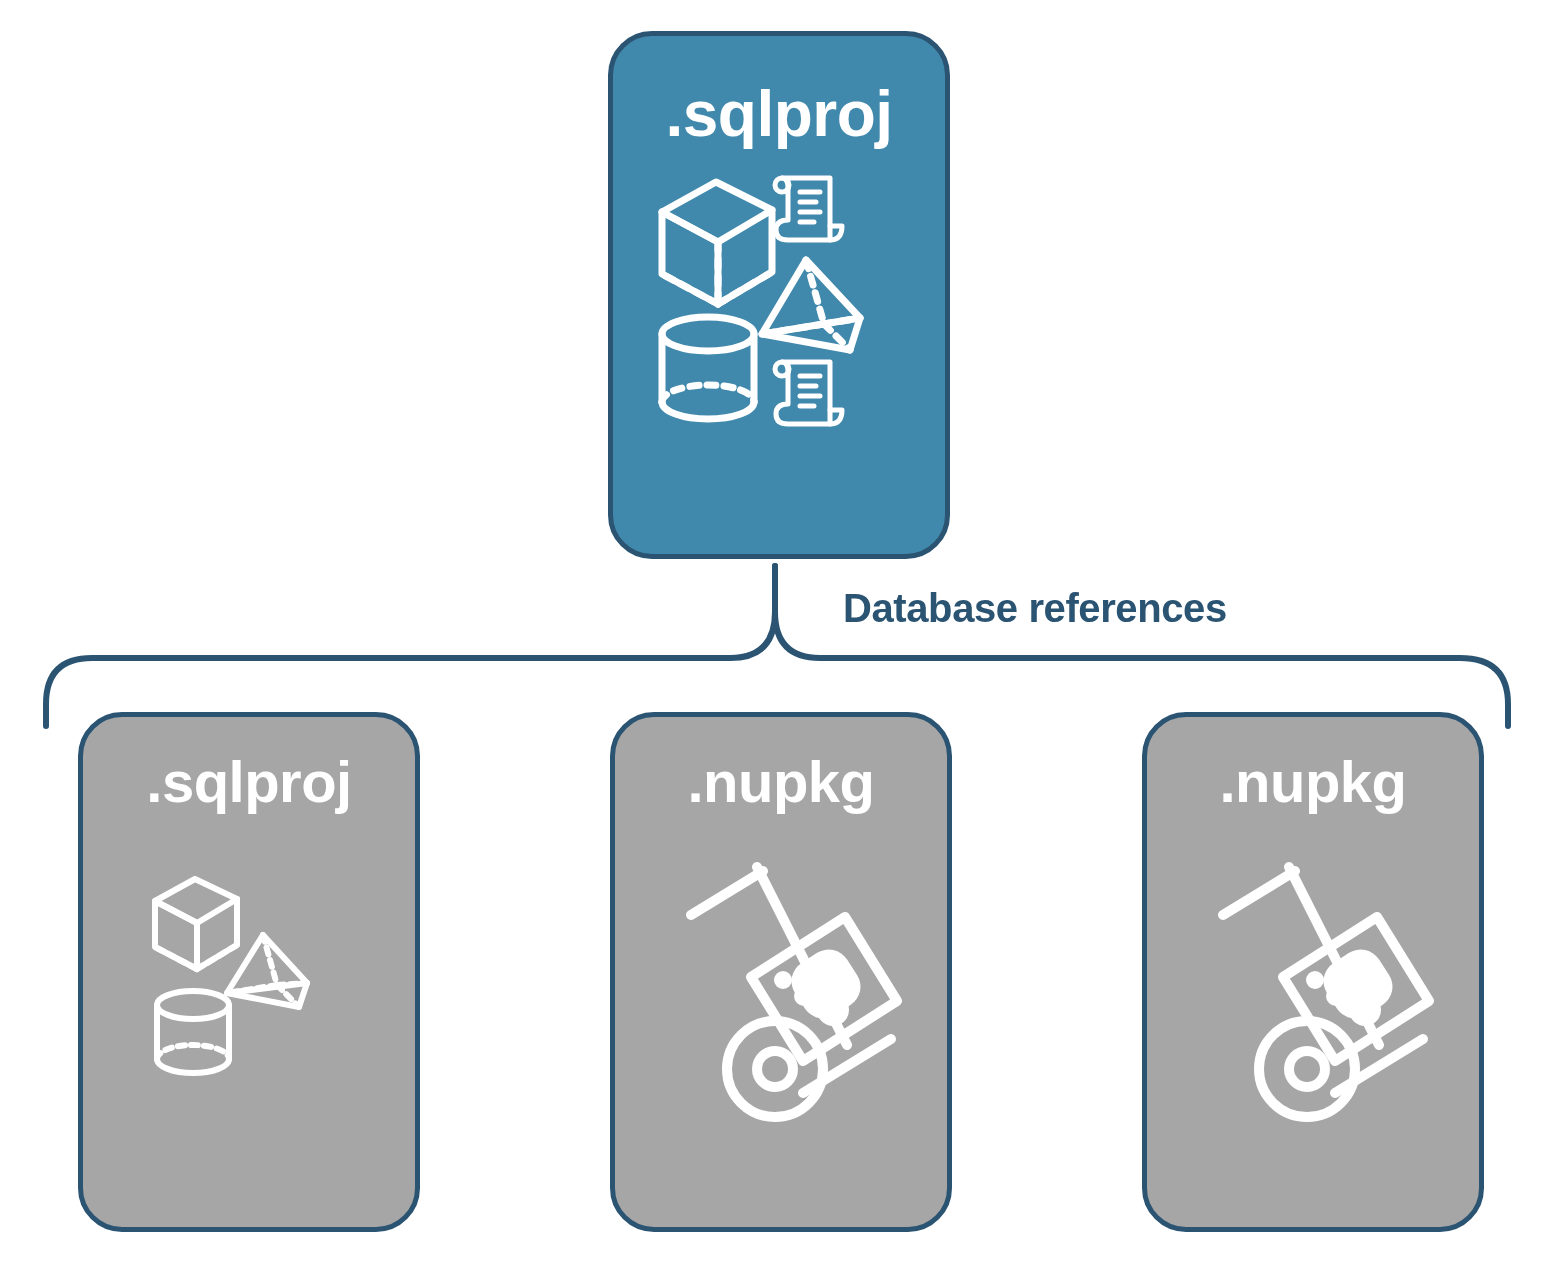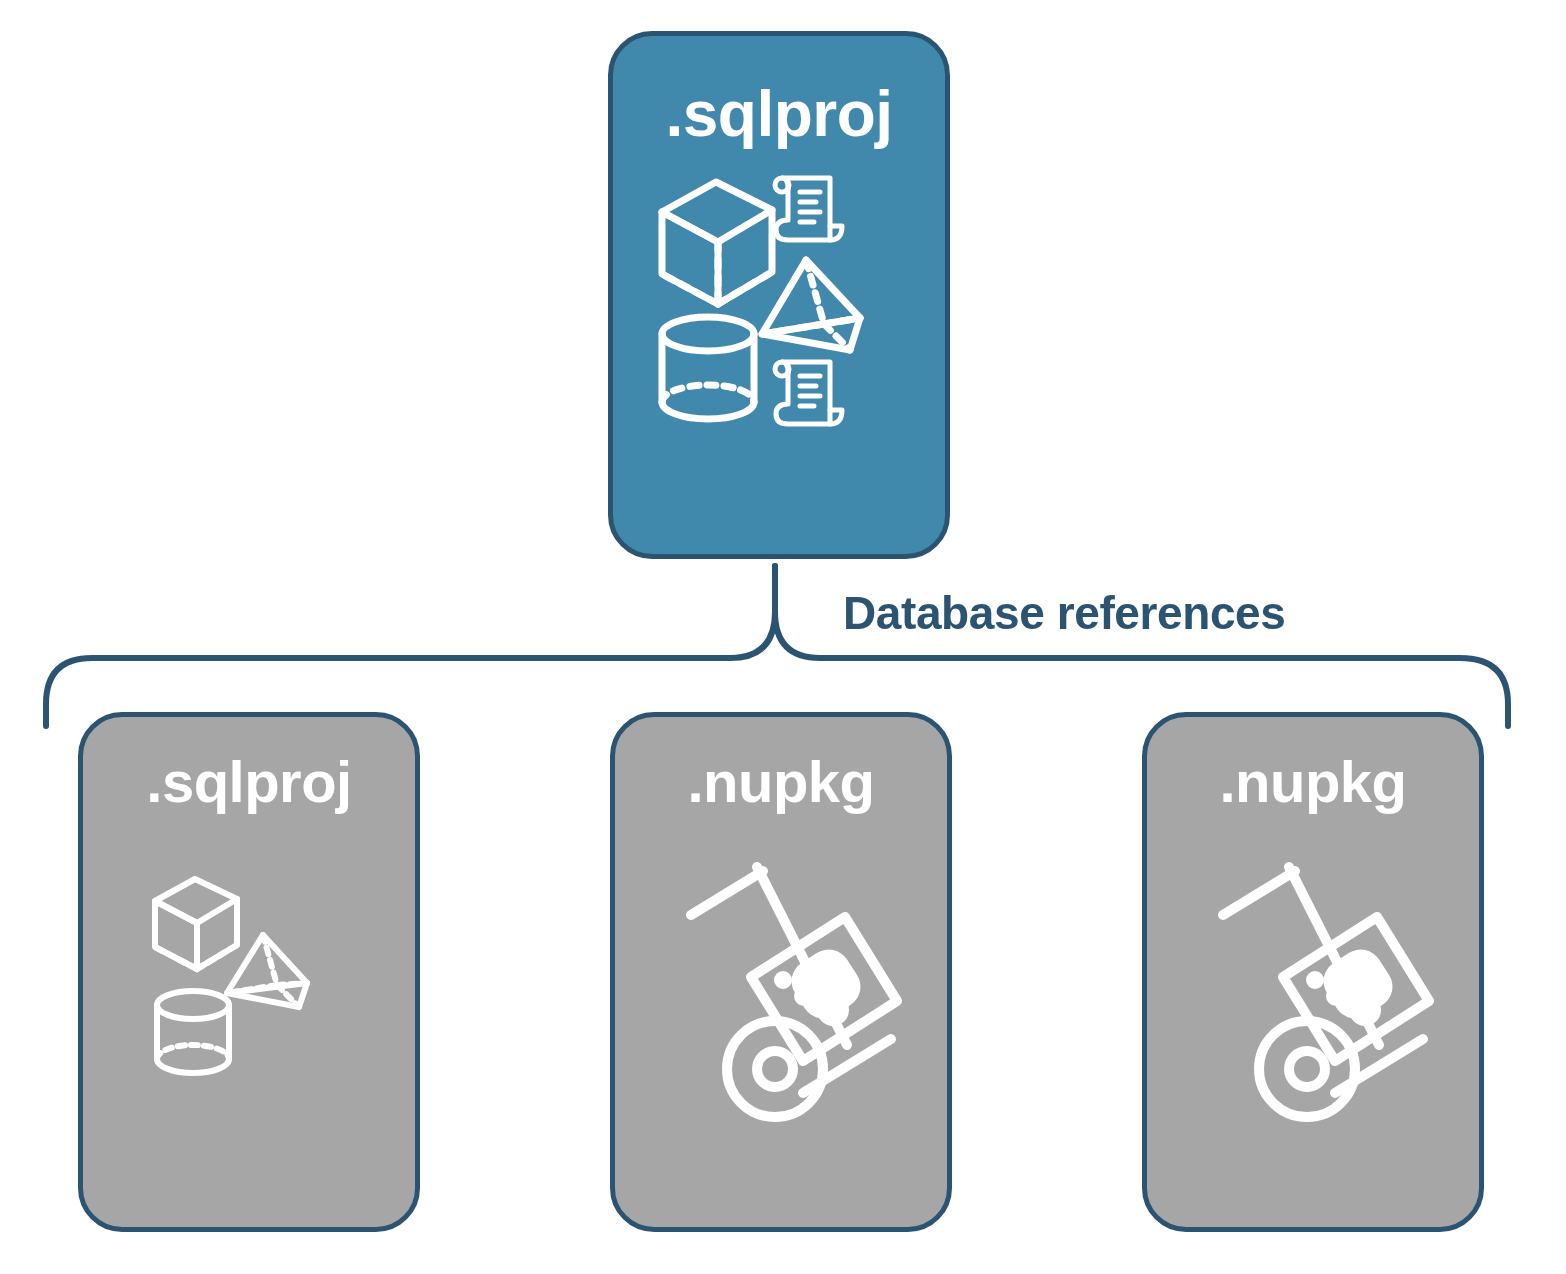--- a/index.html
+++ b/index.html
@@ -104,21 +104,21 @@
     height: 1274px;
     pointer-events: none;
   }
 
   
   #connector-label {
     position: absolute;
     left: 843px;
     top: 586px;
     color: #2b5473;
-    font-size: 46px;
+    font-size: 40px;
     font-weight: bold;
     letter-spacing: -0.4px;
     white-space: nowrap;
   }
 </style>
 </head>
 <body>
 
 <div id="stage">
 

